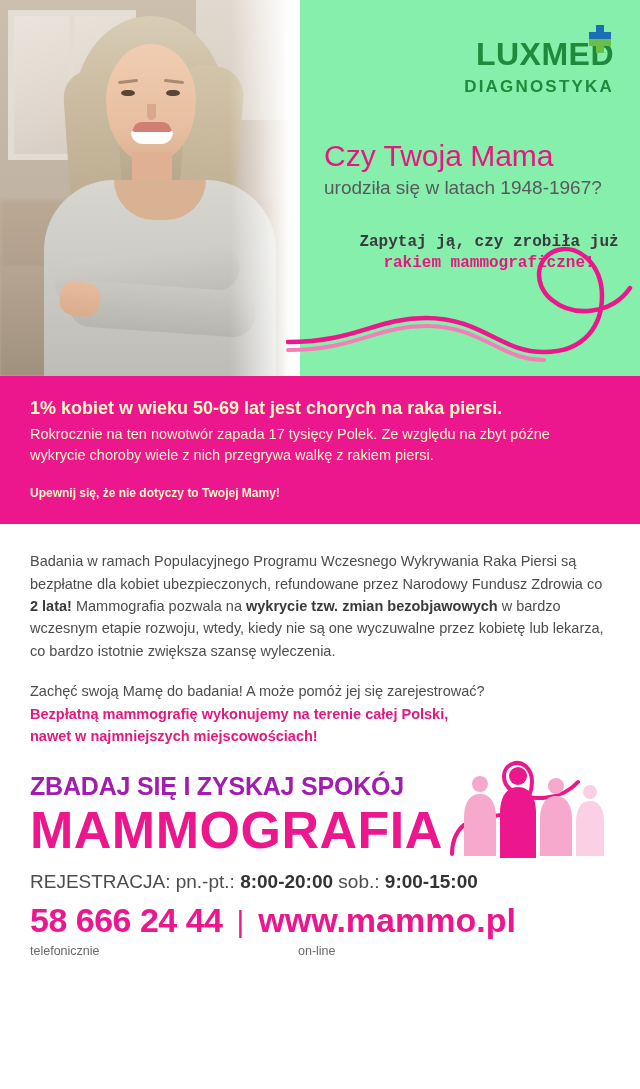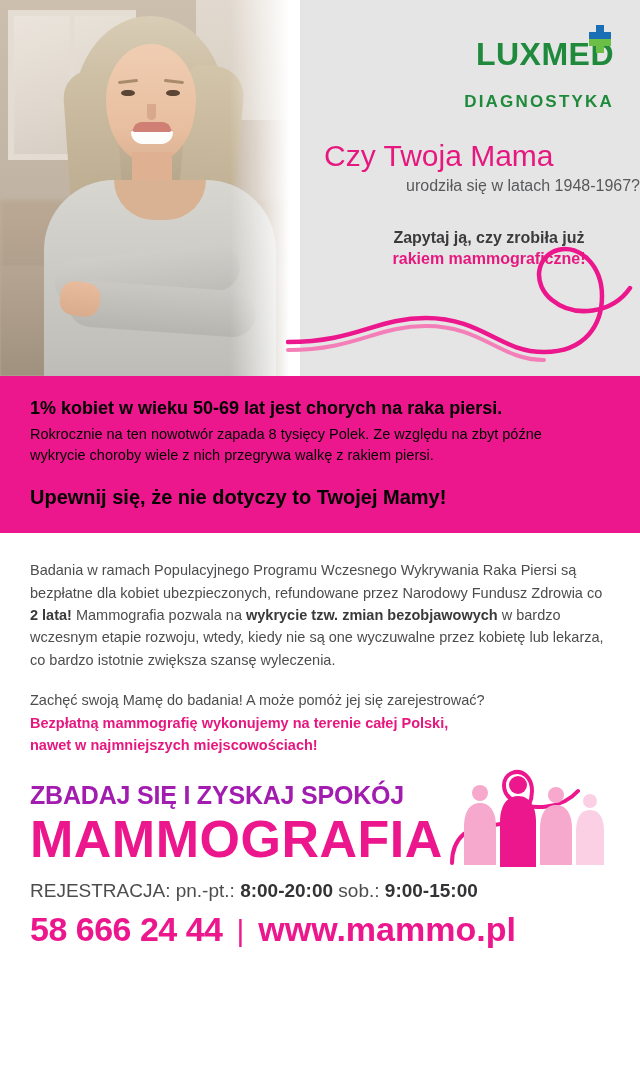--- a/index.html
+++ b/index.html
@@ -9,21 +9,21 @@
     font-family: "Liberation Sans", sans-serif;
     background: #ffffff;
     overflow: hidden;
   }
   .page { position: relative; width: 640px; height: 1089px; }
 
   
   .hero {
     position: relative;
     height: 376px;
-    background: #e5e5e5;
+    background: #86efac;
     overflow: hidden;
   }
   .hero-photo {
     position: absolute;
     left: 0; top: 0;
     width: 300px; height: 376px;
     background:
       radial-gradient(ellipse 120px 90px at 120px 120px, #d8c9ad 0%, #c8b496 45%, rgba(200,180,150,0) 70%),
       linear-gradient(180deg, #cdbfae 0%, #c4b6a6 40%, #b9ab9b 100%);
     overflow: hidden;
@@ -126,45 +126,46 @@
     transform: rotate(8deg);
   }
   .photo-fade {
     position: absolute; right: 0; top: 0; width: 70px; height: 100%;
     background: linear-gradient(90deg, rgba(255,255,255,0) 0%, #ffffff 85%);
   }
 
   
   .logo { position: absolute; right: 26px; top: 36px; text-align: right; }
   .logo-main { font-size: 32px; font-weight: bold; letter-spacing: .5px; color: #1f8a3b; }
-  .logo-sub { font-size: 17px; font-weight: bold; letter-spacing: 2.2px; color: #1f8a3b; margin-top: 19px; }
+  .logo-sub { font-size: 17px; font-weight: bold; letter-spacing: 2.2px; color: #1f8a3b; margin-top: 4px; }
   .logo-cross { position: absolute; right: -2px; top: -12px; width: 34px; height: 34px; }
 
   .hero-text { position: absolute; left: 324px; top: 140px; width: 316px; }
   .h-pink {
     font-size: 30px; color: #e6187f; font-weight: normal; line-height: 1.05;
   }
-  .h-grey { font-size: 16px; color: #58595b; margin-top: 5px; text-align: right; }
+  .h-grey { font-size: 19px; color: #58595b; margin-top: 5px; }
   .h-ask {
     margin-top: 34px; font-size: 16px; font-weight: bold; color: #3b3b3d; text-align: center;
     padding-left: 14px;
+    font-family: Liberation Mono, monospace;
   }
   .h-ask .pink { color: #e6187f; display: block; margin-top: 3px; }
 
   .ribbon-svg { position: absolute; left: 286px; top: 222px; }
 
   
   .pink-band {
     background: #ec168d;
-    color: #000000;
+    color: #fef9c3;
     padding: 22px 44px 24px 30px;
   }
   .pink-band .lead { font-size: 18px; font-weight: bold; margin-bottom: 5px; }
   .pink-band .body { font-size: 14.5px; line-height: 1.45; }
-  .pink-band .lead2 { font-size: 20px; font-weight: bold; margin-top: 20px; }
+  .pink-band .lead2 { font-size: 12px; font-weight: bold; margin-top: 20px; }
   .pink-band .body2 { font-size: 14.5px; line-height: 1.45; margin-top: 3px; }
 
   
   .info { padding: 26px 30px 0 30px; color: #4d4d4f; }
   .info p { font-size: 14.5px; line-height: 1.55; }
   .info p b { color: #3a3a3c; }
   .info .gap { margin-top: 18px; }
   .info .pink-b { color: #e6187f; font-weight: bold; }
 
   
@@ -235,21 +236,21 @@
       <div class="h-grey">urodziła się w latach 1948-1967?</div>
       <div class="h-ask">
         <span>Zapytaj ją, czy zrobiła już</span>
         <span class="pink">rakiem mammograficzne!</span>
       </div>
     </div>
   </div>
 
   <div class="pink-band">
     <div class="lead">1% kobiet w wieku 50-69 lat jest chorych na raka piersi.</div>
-    <div class="body">Rokrocznie na ten nowotwór zapada 8 tysięcy Polek. Ze względu na zbyt późne wykrycie choroby wiele z nich przegrywa walkę z rakiem piersi.</div>
+    <div class="body">Rokrocznie na ten nowotwór zapada 17 tysięcy Polek. Ze względu na zbyt późne wykrycie choroby wiele z nich przegrywa walkę z rakiem piersi.</div>
     <div class="lead2">Upewnij się, że nie dotyczy to Twojej Mamy!</div>
   </div>
 
   <div class="info">
     <p>
       <span>Badania w ramach Populacyjnego Programu Wczesnego Wykrywania Raka Piersi są bezpłatne dla kobiet ubezpieczonych, refundowane przez Narodowy Fundusz Zdrowia co </span><b>2 lata!</b><span> Mammografia pozwala na </span><b>wykrycie tzw. zmian bezobjawowych</b><span> w bardzo wczesnym etapie rozwoju, wtedy, kiedy nie są one wyczuwalne przez kobietę lub lekarza, co bardzo istotnie zwiększa szansę wyleczenia.</span>
     </p>
     <p class="gap">
       <span>Zachęć swoją Mamę do badania! A może pomóż jej się zarejestrować?</span><br>
       <span class="pink-b">Bezpłatną mammografię wykonujemy na terenie całej Polski,</span><br>
@@ -286,15 +287,19 @@
     <div class="f-reg">
       <span>REJESTRACJA: pn.-pt.: </span><b>8:00-20:00</b><span> sob.: </span><b>9:00-15:00</b>
     </div>
 
     <div class="f-contact">
       <div class="f-phone">58 666 24 44</div>
       <div class="f-sep">|</div>
       <div class="f-www">www.mammo.pl</div>
     </div>
 
+    <div class="f-small">
+      <div class="a">telefonicznie</div>
+      <div>on-line</div>
+    </div>
   </div>
 
 </div>
 
 </body></html>

